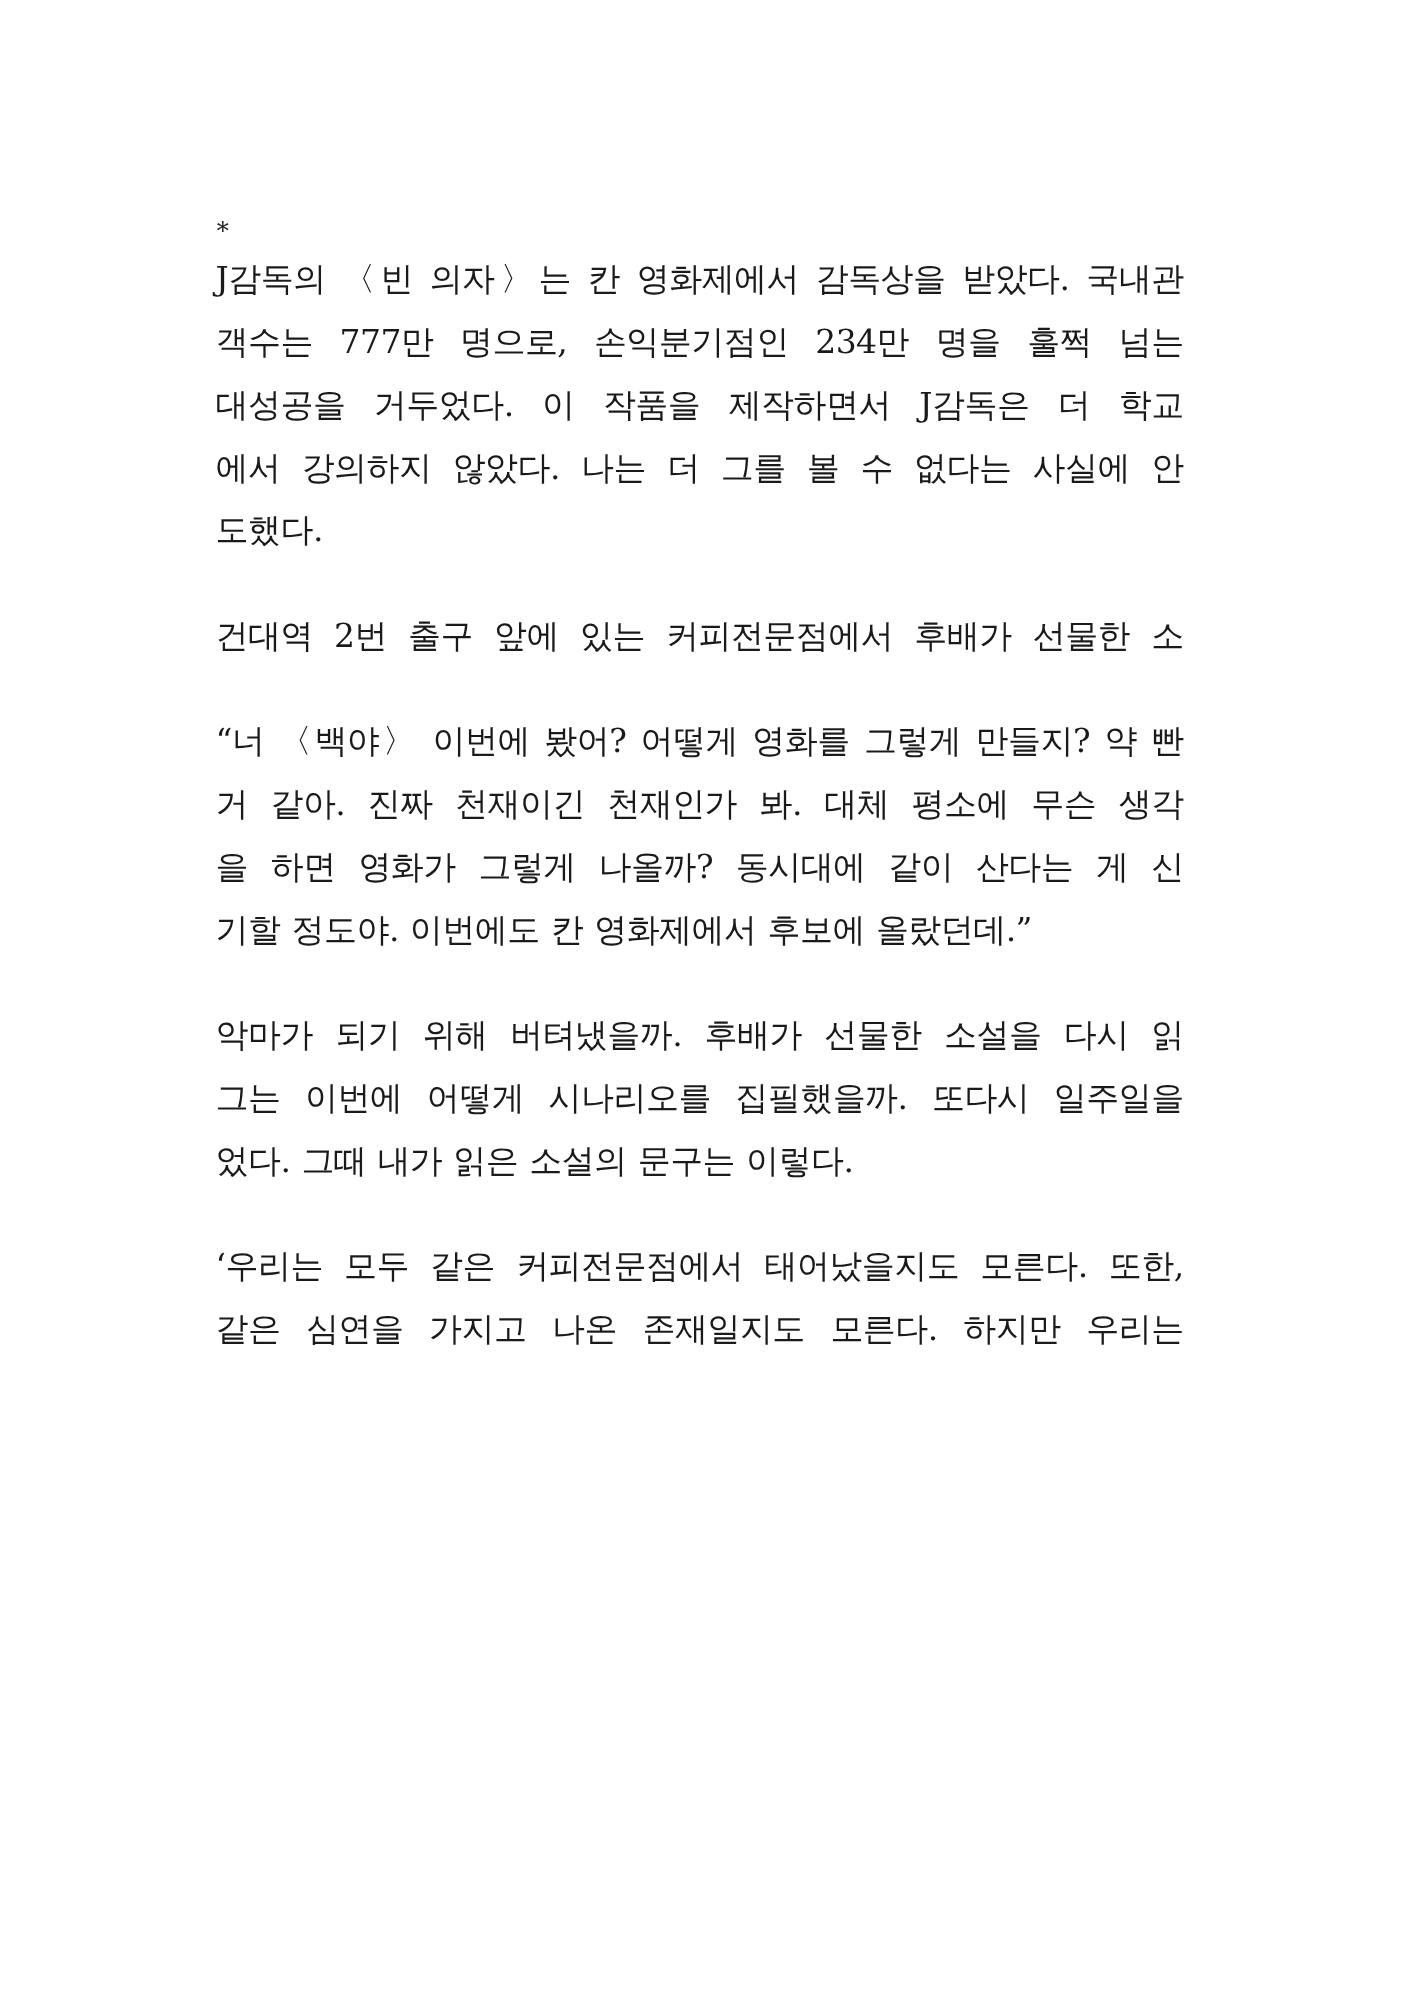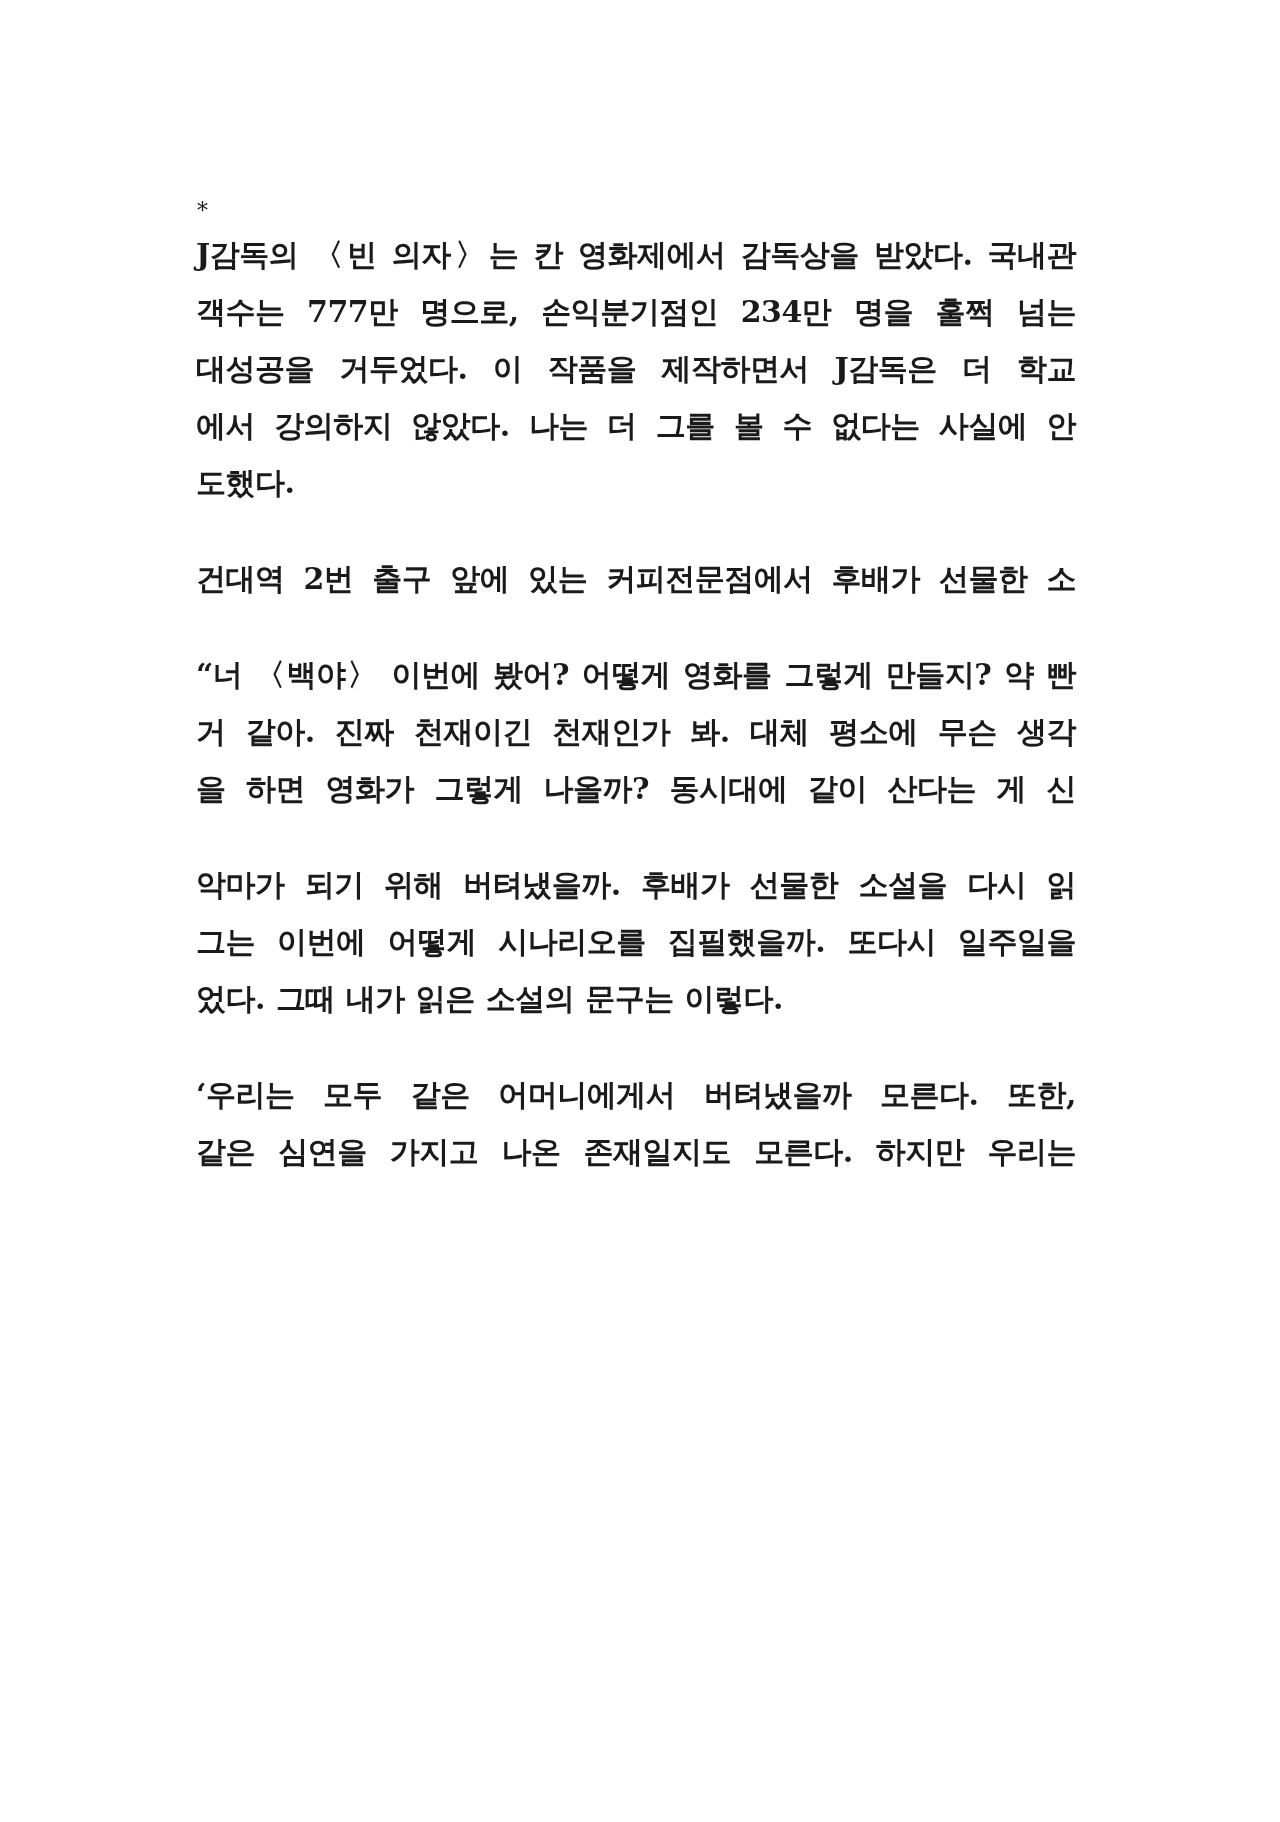--- a/index.html
+++ b/index.html
@@ -35,21 +35,20 @@
       letter-spacing: -0.5px;
       word-spacing: 1px;
     }
     .line {
       display: block;
       height: 57px;
       white-space: nowrap;
       text-align: justify;
       text-align-last: justify;
       overflow: visible;
-      font-weight: bold;
     }
     .line.last {
       text-align-last: left;
     }
     .gap {
       height: 39px;
     }
   </style>
 </head>
 <body>
@@ -68,27 +67,28 @@
 
   <p class="para">
     <span class="line">건대역 2번 출구 앞에 있는 커피전문점에서 후배가 선물한 소</span>
   </p>
   <div class="gap"></div>
 
   <p class="para">
     <span class="line">“너 〈백야〉 이번에 봤어? 어떻게 영화를 그렇게 만들지? 약 빤</span>
     <span class="line">거 같아. 진짜 천재이긴 천재인가 봐. 대체 평소에 무슨 생각</span>
     <span class="line">을 하면 영화가 그렇게 나올까? 동시대에 같이 산다는 게 신</span>
+    <span class="line last">기할 정도야. 이번에도 칸 영화제에서 후보에 올랐던데.”</span>
   </p>
   <div class="gap"></div>
 
   <p class="para">
     <span class="line">악마가 되기 위해 버텨냈을까. 후배가 선물한 소설을 다시 읽</span>
     <span class="line">그는 이번에 어떻게 시나리오를 집필했을까. 또다시 일주일을</span>
     <span class="line last">었다. 그때 내가 읽은 소설의 문구는 이렇다.</span>
   </p>
   <div class="gap"></div>
 
   <p class="para">
-    <span class="line">‘우리는 모두 같은 어머니에게서 버텨냈을까 모른다. 또한,</span>
+    <span class="line">‘우리는 모두 같은 커피전문점에서 태어났을지도 모른다. 또한,</span>
     <span class="line">같은 심연을 가지고 나온 존재일지도 모른다. 하지만 우리는</span>
   </p>
 </div>
 
 </body></html>

